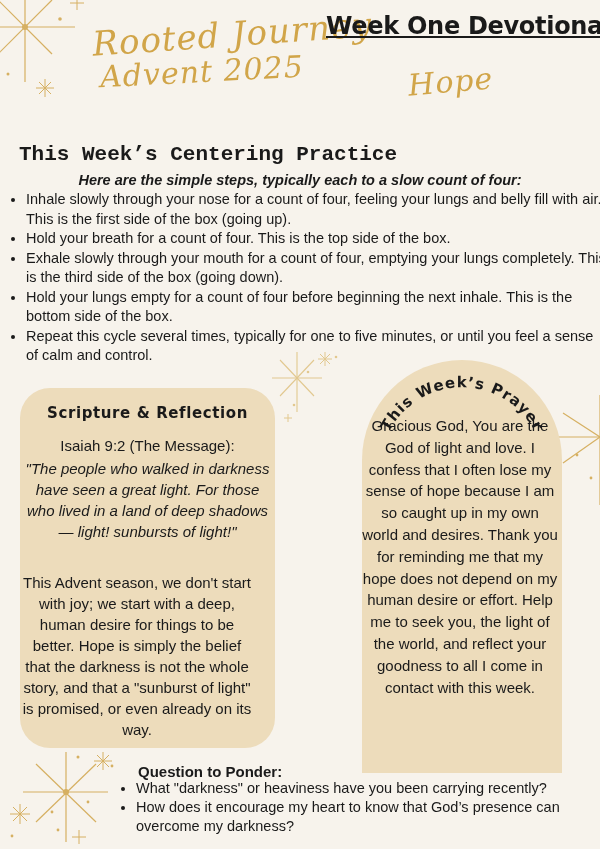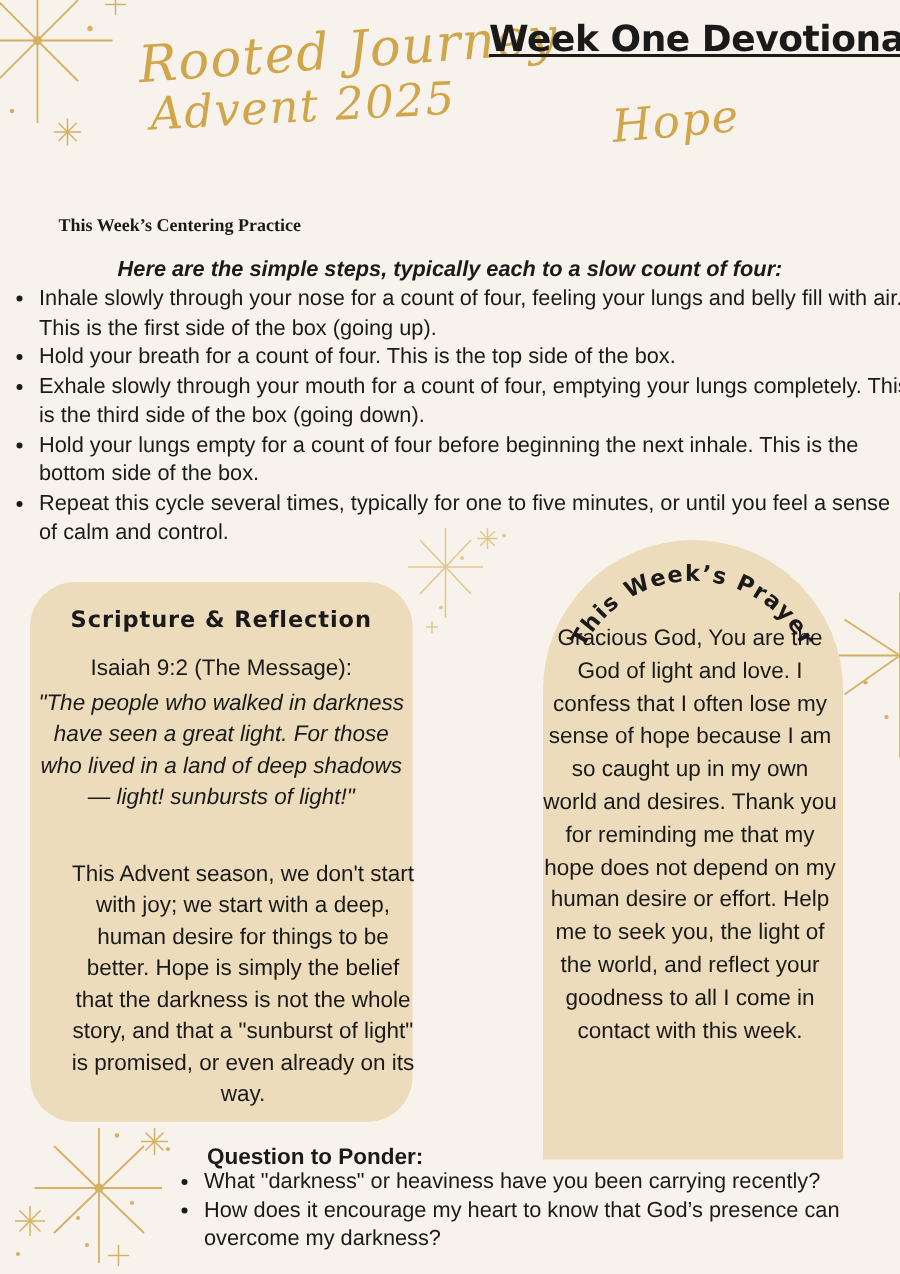--- a/index.html
+++ b/index.html
@@ -15,36 +15,36 @@
     font-family: "DejaVu Serif", serif;
     font-style: italic;
     color: #d1a549;
     letter-spacing: 1px;
   }
   #title-line1 { left: 92px; top: 14px; font-size: 34px; transform: rotate(-4deg); white-space: nowrap; }
   #title-line2 { left: 100px; top: 54px; font-size: 30px; transform: rotate(-3deg); white-space: nowrap; }
   #week-heading { left: 326px; top: 12px; font-size: 24px; font-weight: bold; white-space: nowrap; font-family: "DejaVu Sans", sans-serif; letter-spacing: -0.3px; text-decoration: underline; }
   #theme-word { left: 408px; top: 64px; font-size: 30px; transform: rotate(-5deg); }
 
-  #practice-title { left: 19px; top: 143px; font-size: 12px; font-weight: bold; font-family: Liberation Serif, serif; margin-left: 20px; }
+  #practice-title { left: 19px; top: 143px; font-size: 21px; font-weight: bold; font-family: Liberation Mono, monospace; }
   #practice-intro { left: 0; width: 600px; top: 172px; text-align: center; font-size: 14.5px; font-weight: bold; font-style: italic; }
   #practice-list {
     left: 8px; top: 190px; width: 580px; margin: 0; padding-left: 18px;
     font-size: 14.5px; line-height: 19.5px;
   }
   #practice-list li { margin: 0; padding-left: 0; }
 
   #scripture-box {
     left: 20px; top: 388px; width: 255px; height: 360px;
     background: #eddcbb; border-radius: 30px;
   }
   #scripture-title { left: 20px; width: 255px; top: 404px; text-align: center; font-size: 15px; font-weight: bold; letter-spacing: 0.6px; font-family: "DejaVu Sans", sans-serif; }
   #scripture-ref { left: 20px; width: 255px; top: 437px; text-align: center; font-size: 15px; font-weight: normal; }
   #scripture-quote { left: 20px; width: 255px; top: 458px; text-align: center; font-size: 15px; font-style: italic; line-height: 21px; }
-  #reflection { left: 20px; width: 234px; top: 572px; text-align: center; font-size: 15px; line-height: 21px; margin-left: 25px; }
+  #reflection { left: 20px; width: 234px; top: 572px; text-align: center; font-size: 15px; line-height: 21px; }
 
   #prayer-arch {
     left: 362px; top: 360px; width: 200px; height: 413px;
     background: #eddcbb; border-radius: 100px 100px 0 0;
   }
   #prayer-title-svg { left: 362px; top: 362px; width: 200px; height: 90px; overflow: visible; }
   #prayer-text { left: 362px; width: 196px; top: 415px; text-align: center; font-size: 15px; line-height: 21.8px; }
 
   #ponder-title { left: 138px; top: 763px; font-size: 15px; font-weight: bold; text-align: center; }
   #ponder-list { left: 118px; top: 779px; width: 480px; margin: 0; padding-left: 18px; font-size: 14.5px; line-height: 19px; }

